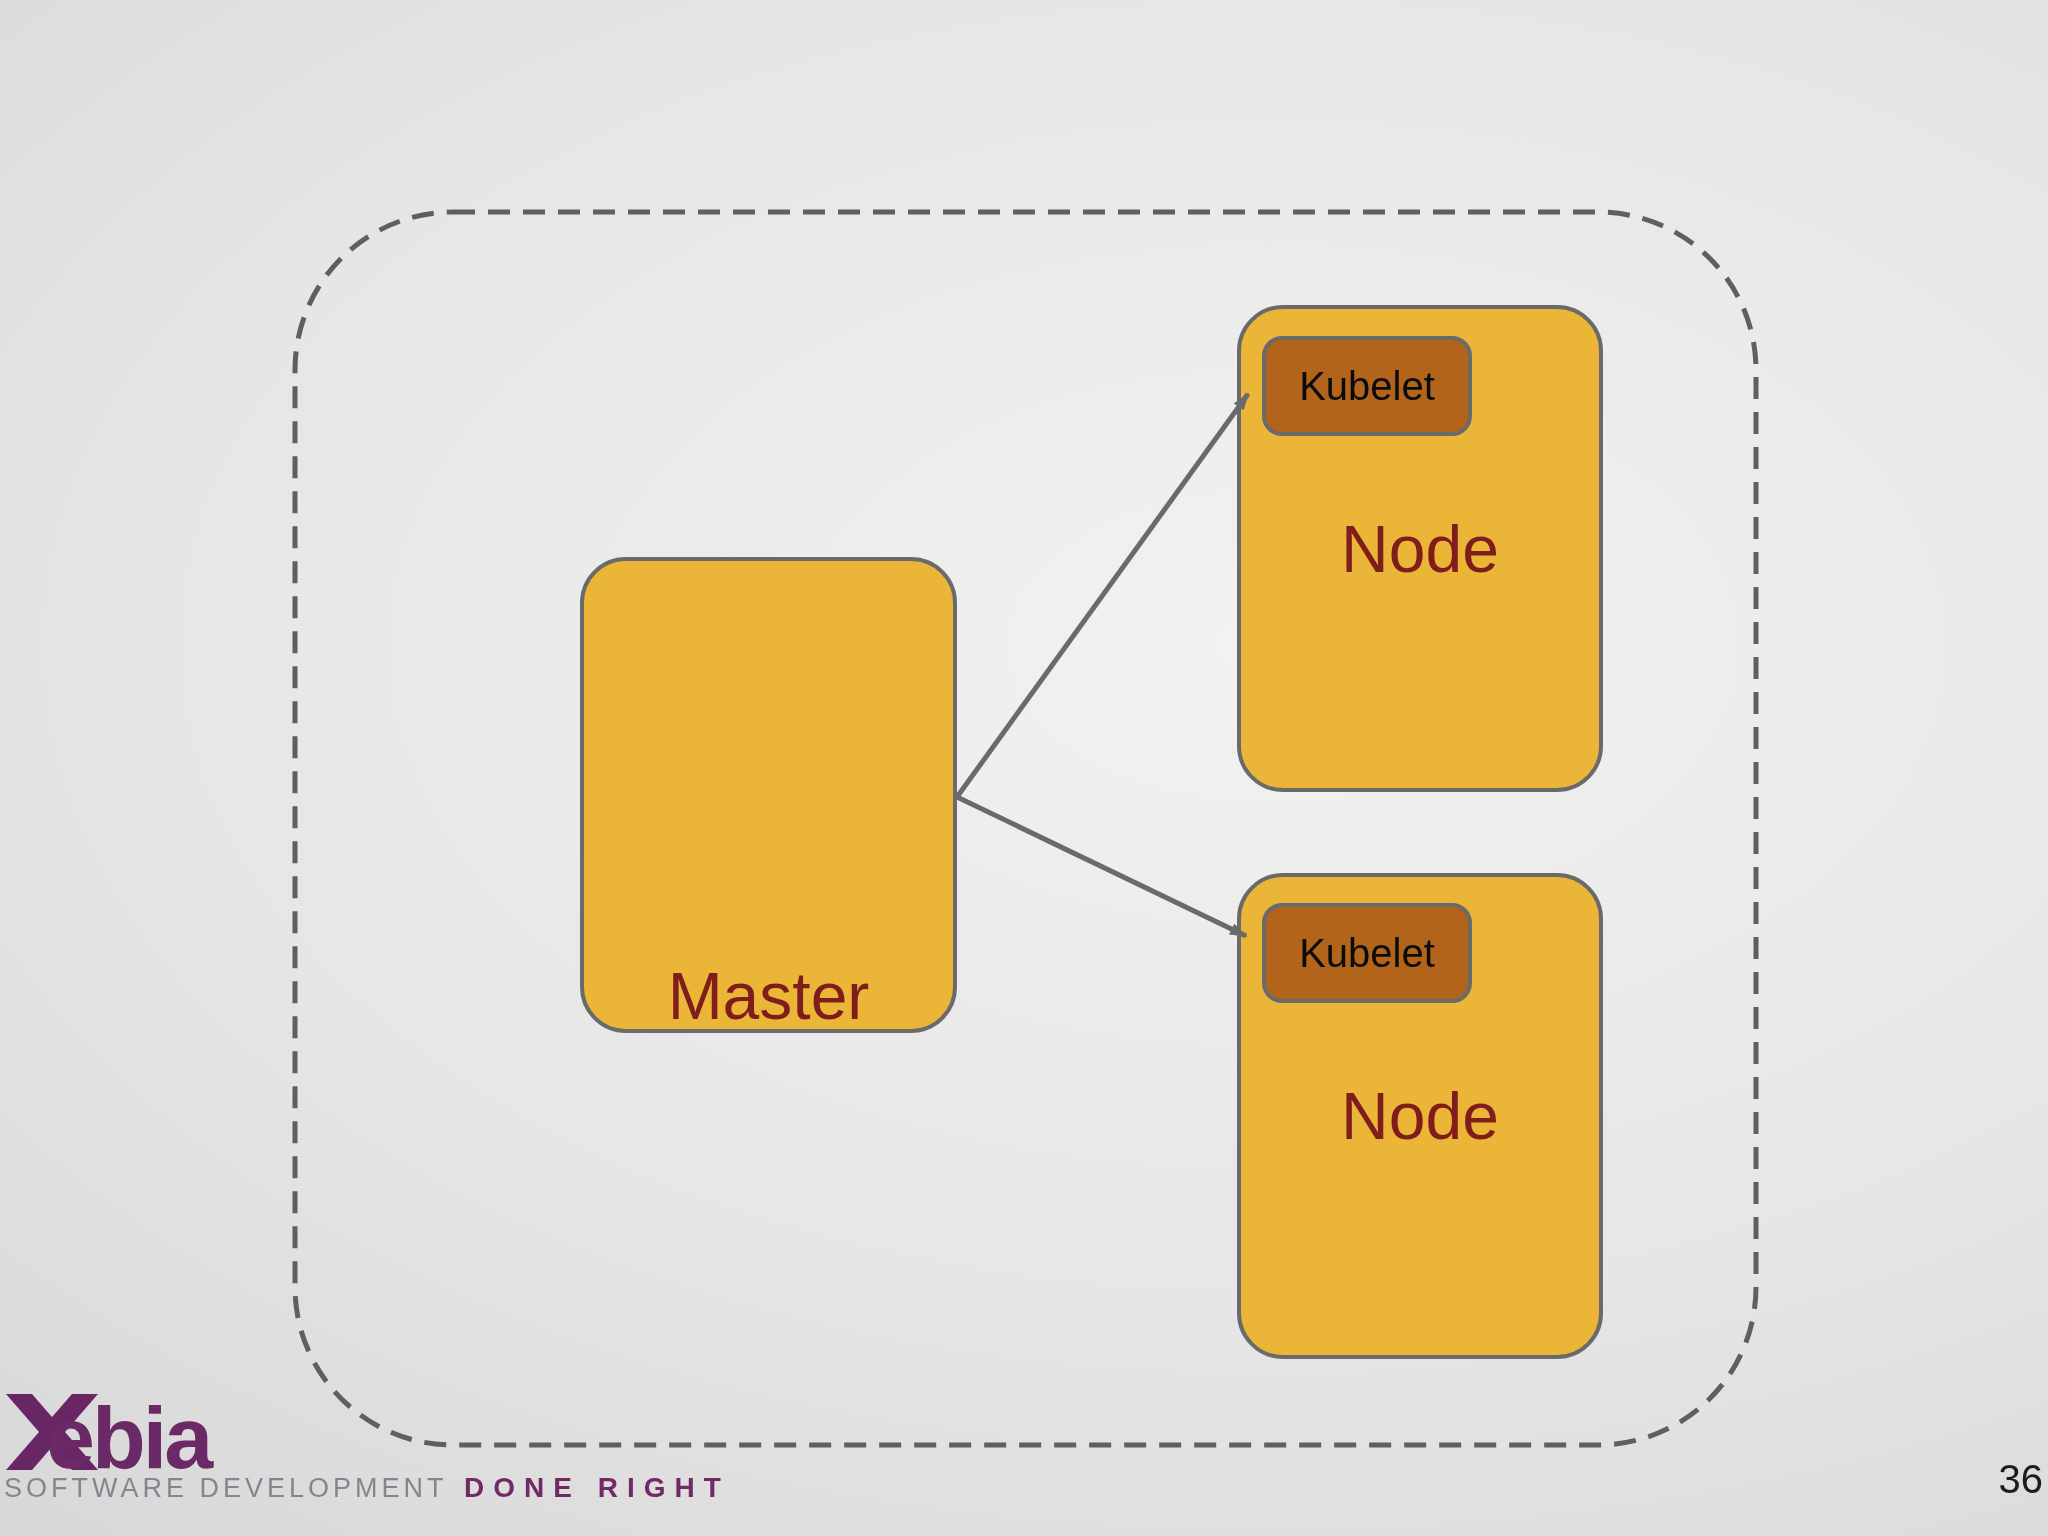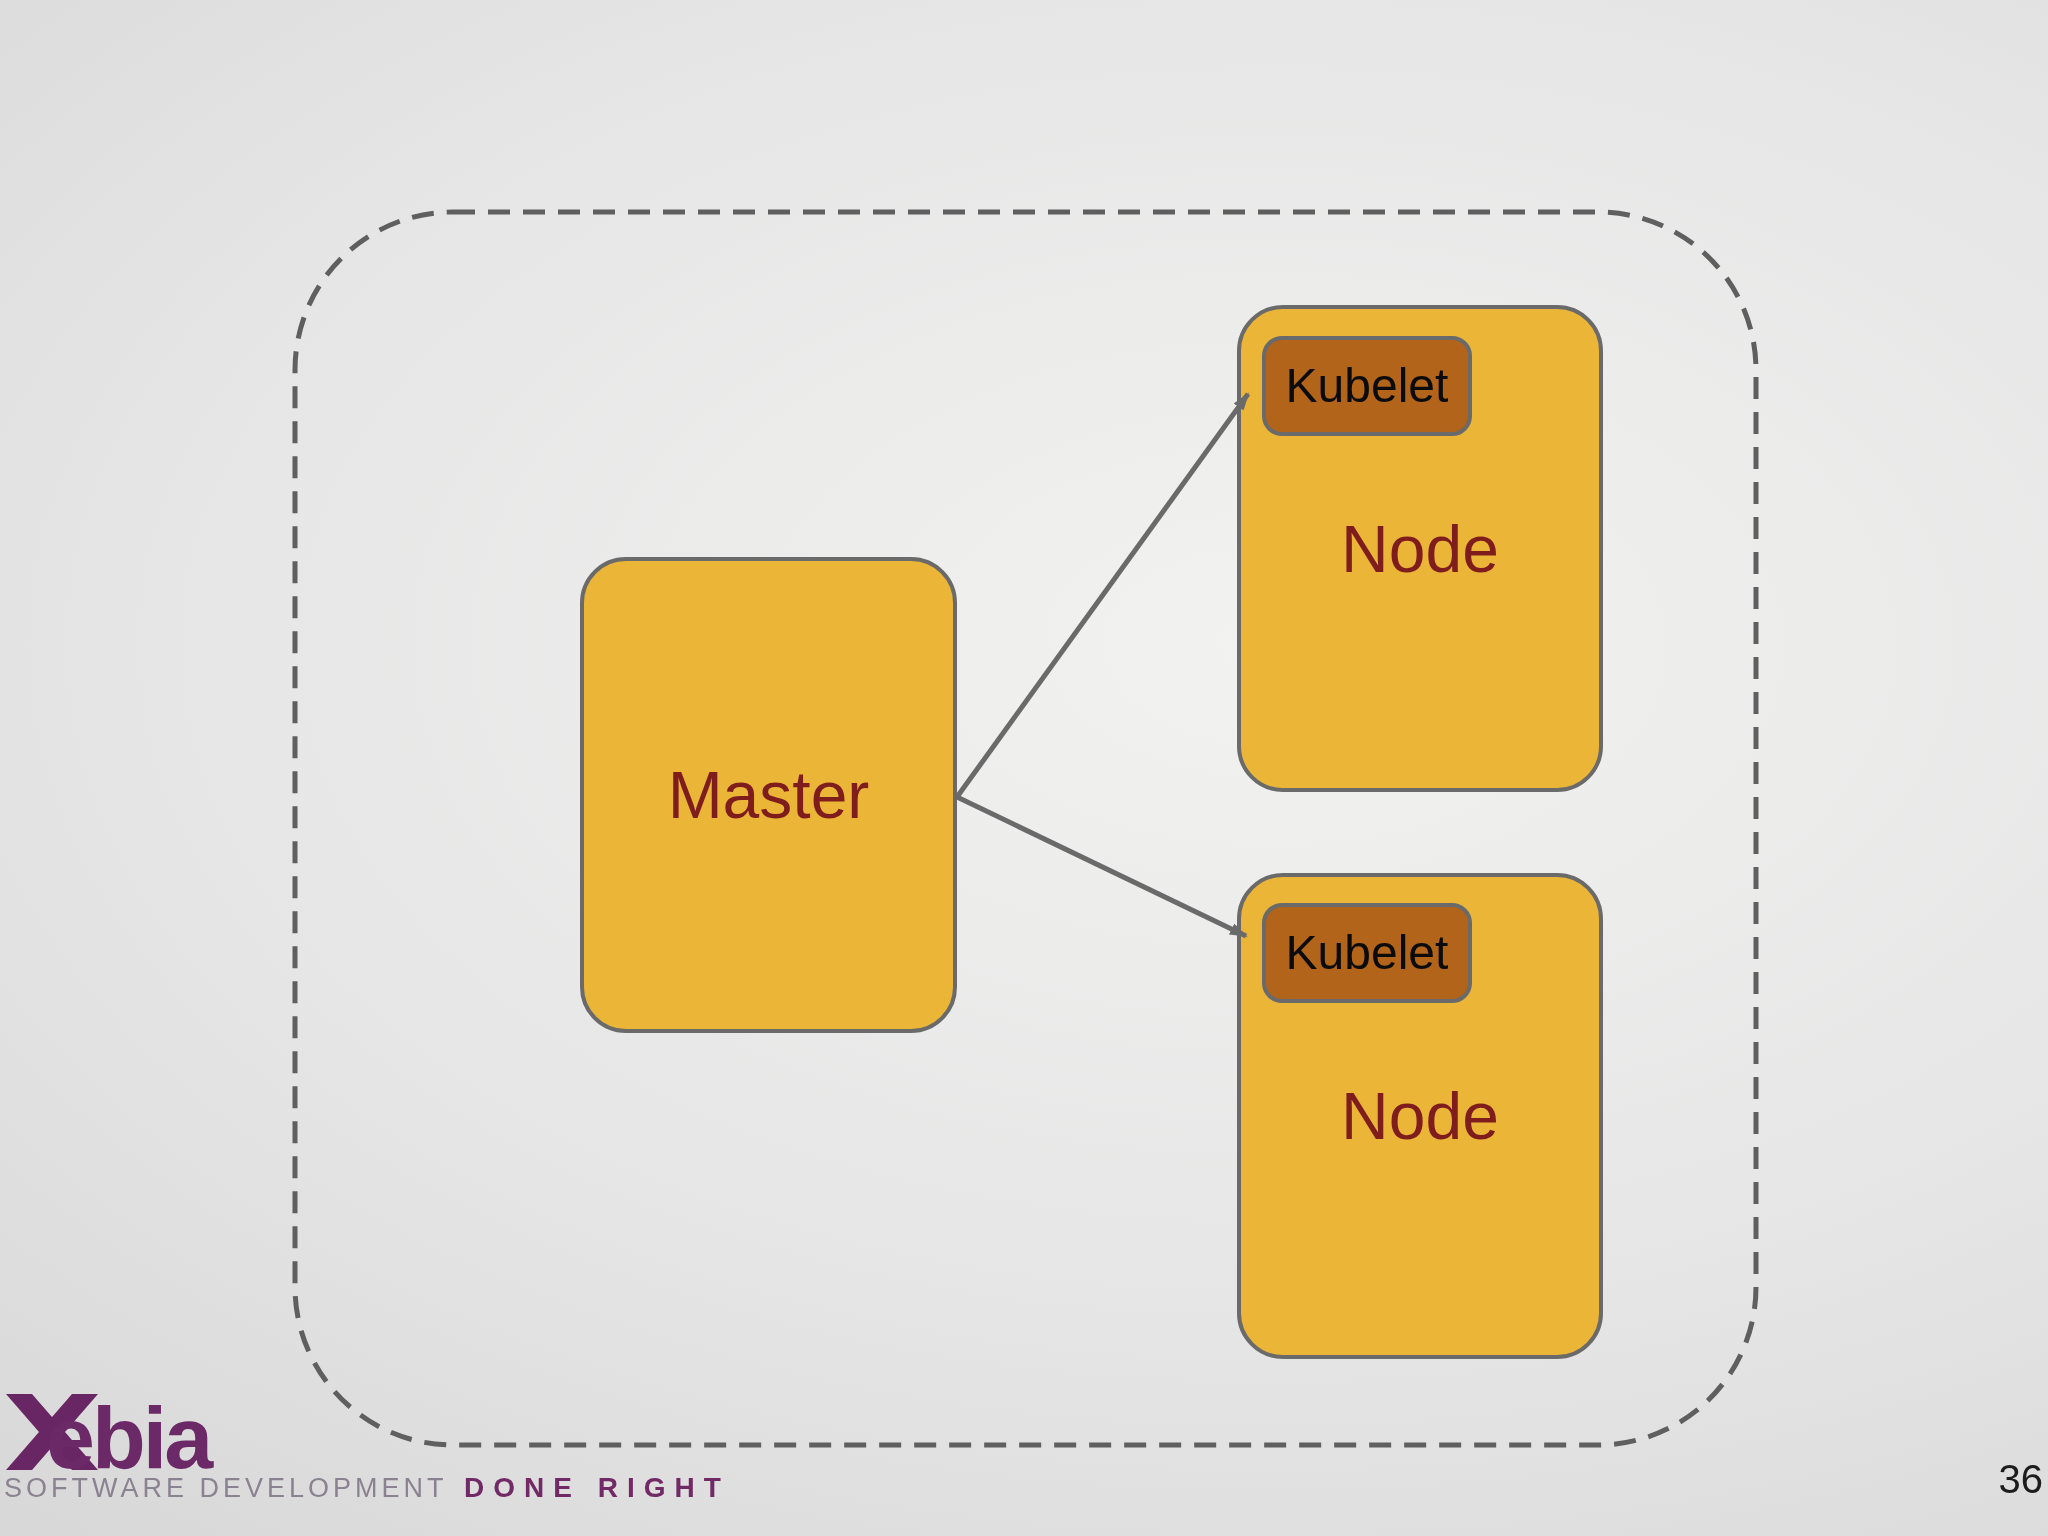--- a/index.html
+++ b/index.html
@@ -21,37 +21,37 @@
     border-radius: 46px;
     box-sizing: border-box;
     display: flex; align-items: center; justify-content: center;
   }
   .box-label {
     color: #7f1d1d;
     font-size: 66px;
     line-height: 1;
     letter-spacing: 0px;
   }
-  #master { left: 580px; top: 557px; width: 377px; height: 476px; }
+  #master { left: 580px; top: 557px; width: 377px; height: 476px; align-items: flex-end; }
   #node-top { left: 1237px; top: 305px; width: 366px; height: 487px; }
   #node-bottom { left: 1237px; top: 873px; width: 366px; height: 486px; }
   .kubelet {
     position: absolute;
     left: 21px; top: 27px;
     width: 210px; height: 100px;
     background: #B2641A;
     border: 4px solid #6A6A6A;
     border-radius: 20px;
     box-sizing: border-box;
     display: flex; align-items: center; justify-content: center;
   }
   #node-bottom .kubelet { top: 26px; }
   .kubelet-label {
     color: #0b0b0b;
-    font-size: 48px;
+    font-size: 40px;
     line-height: 1;
   }
   .cluster-label {
     position: absolute;
     left: 380px; top: 296px;
     font-size: 74px;
     line-height: 1;
     color: #0d0d0d;
     z-index: 6;
   }

